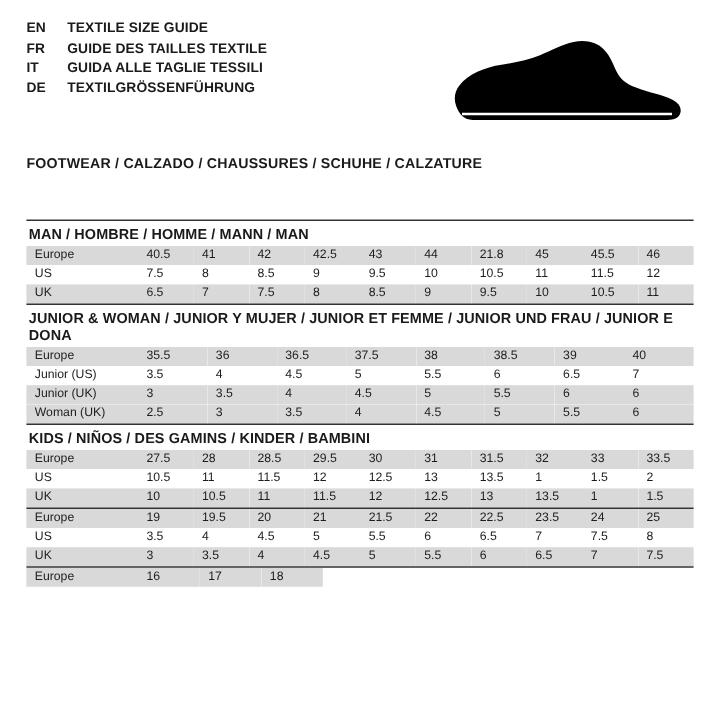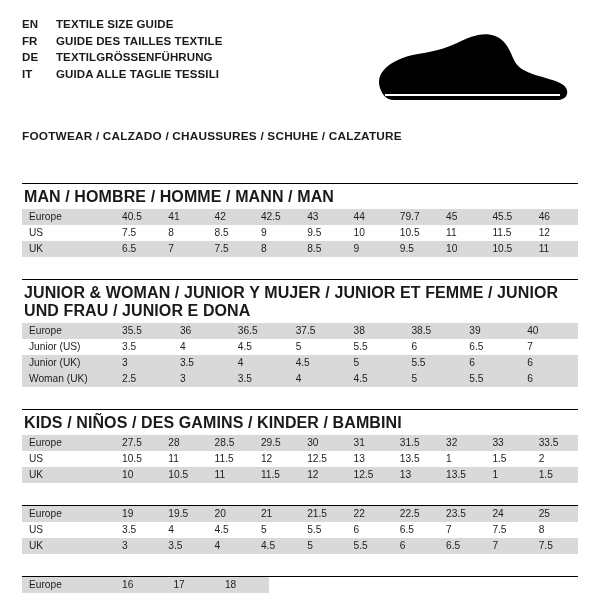--- a/index.html
+++ b/index.html
@@ -60,27 +60,26 @@
 
   .cat-title {
     font-size: 11.8px;
     font-weight: bold;
     letter-spacing: 0.2px;
     margin-top: 13px;
   }
 
   
   .section {
-    margin-top: 22px;
   }
   .section.first {
     margin-top: 40px;
   }
   .section-title {
-    font-size: 16px;
+    font-size: 12px;
     font-weight: bold;
     letter-spacing: 0.1px;
     margin-bottom: 3px;
     padding-left: 2px;
   }
   table {
     border-collapse: collapse;
     width: 100%;
     table-layout: fixed;
   }
@@ -117,26 +116,26 @@
     <div class="lang-block">
       <div class="lang-row">
         <span class="lang-code">EN</span>
         <span class="lang-title">TEXTILE SIZE GUIDE</span>
       </div>
       <div class="lang-row">
         <span class="lang-code">FR</span>
         <span class="lang-title">GUIDE DES TAILLES TEXTILE</span>
       </div>
       <div class="lang-row">
+        <span class="lang-code">IT</span>
+        <span class="lang-title">GUIDA ALLE TAGLIE TESSILI</span>
+      </div>
+      <div class="lang-row">
         <span class="lang-code">DE</span>
         <span class="lang-title">TEXTILGRÖSSENFÜHRUNG</span>
-      </div>
-      <div class="lang-row">
-        <span class="lang-code">IT</span>
-        <span class="lang-title">GUIDA ALLE TAGLIE TESSILI</span>
       </div>
     </div>
 
     <div class="shoe-wrap">
       <svg width="200" height="78" viewBox="0 0 200 78" aria-hidden="true">
         <path fill="#000000" d="M10 56 C8 50 9 44 13 39 C20 30 34 24 48 22 C60 20 70 18 80 14
                                  C90 10 98 5 108 3 C118 1 127 3 133 9 C139 15 141 22 144 28
                                  C147 34 152 38 160 41 C170 45 182 47 190 51 C196 54 198 58 197 62
                                  C196 66 192 68 186 68 L24 68 C16 68 12 62 10 56 Z"></path>
         <path fill="#ffffff" d="M15 62 L190 62 L190 64 L15 64 Z"></path>
@@ -152,21 +151,21 @@
     <table>
       <tbody>
           <tr class="shaded">
         <td class="rowlabel">Europe</td>
         <td>40.5</td>
         <td>41</td>
         <td>42</td>
         <td>42.5</td>
         <td>43</td>
         <td>44</td>
-        <td>79.7</td>
+        <td>21.8</td>
         <td>45</td>
         <td>45.5</td>
         <td>46</td>
       </tr>
       <tr>
         <td class="rowlabel">US</td>
         <td>7.5</td>
         <td>8</td>
         <td>8.5</td>
         <td>9</td>

